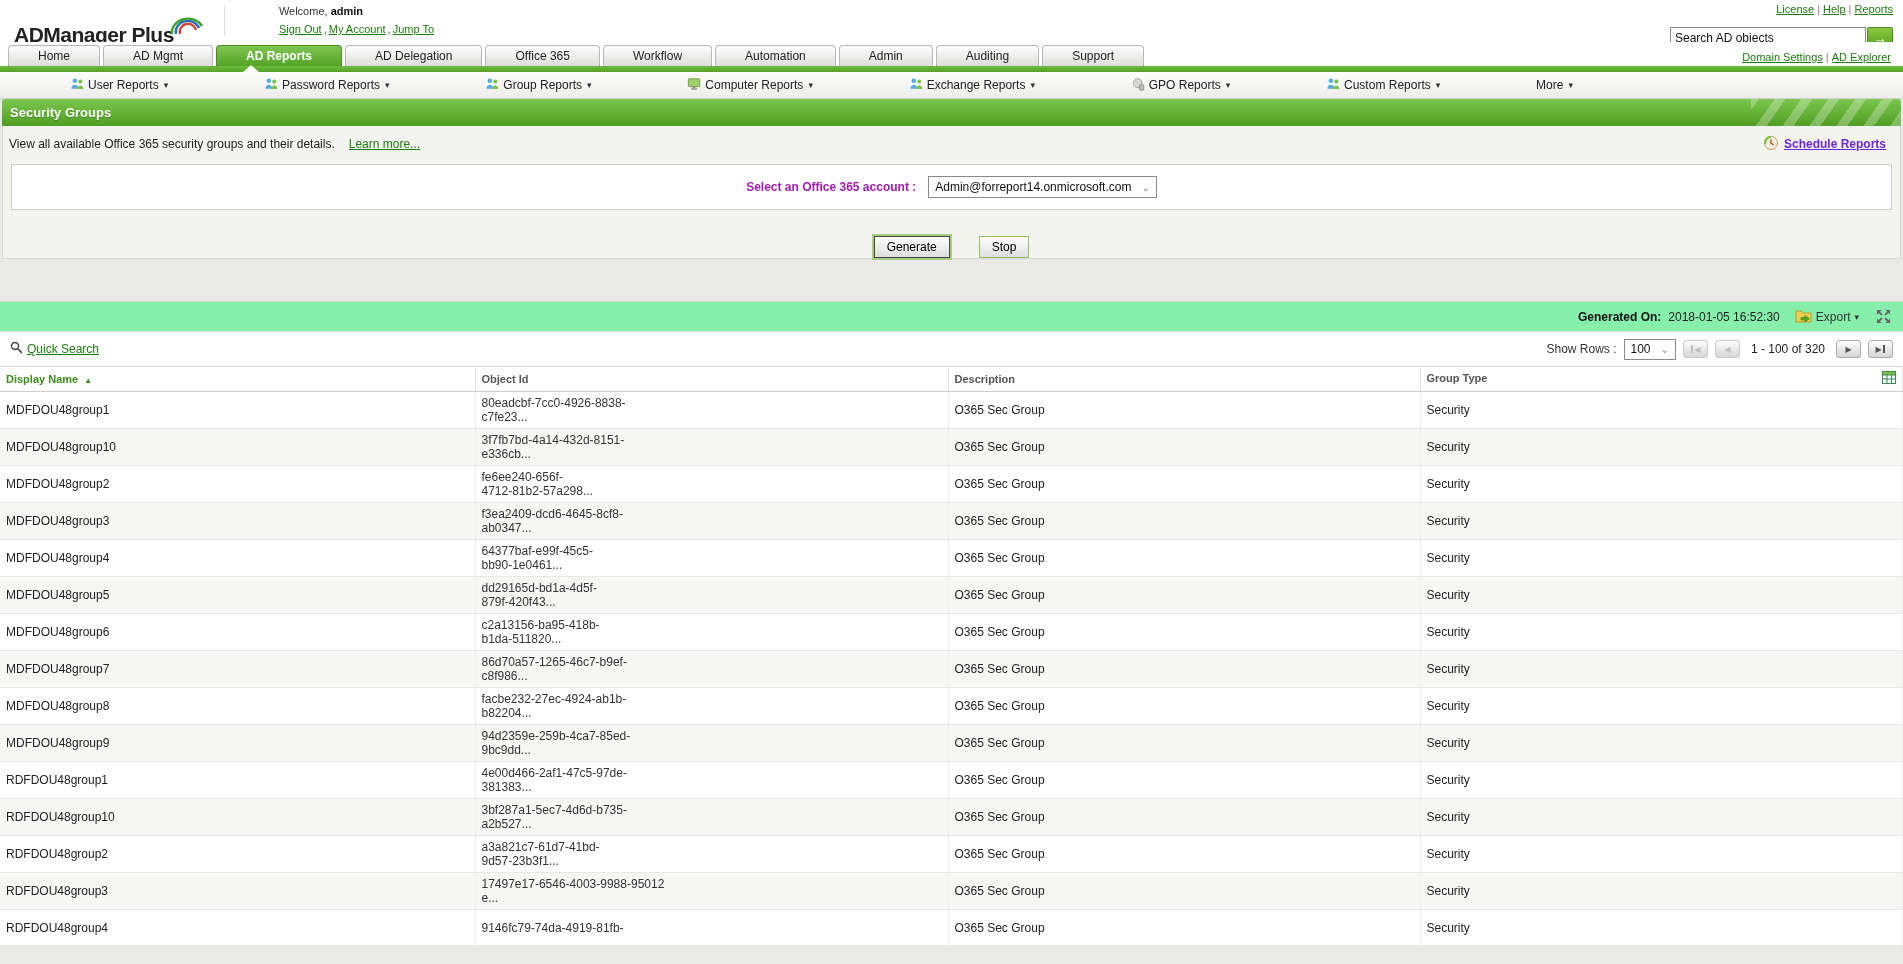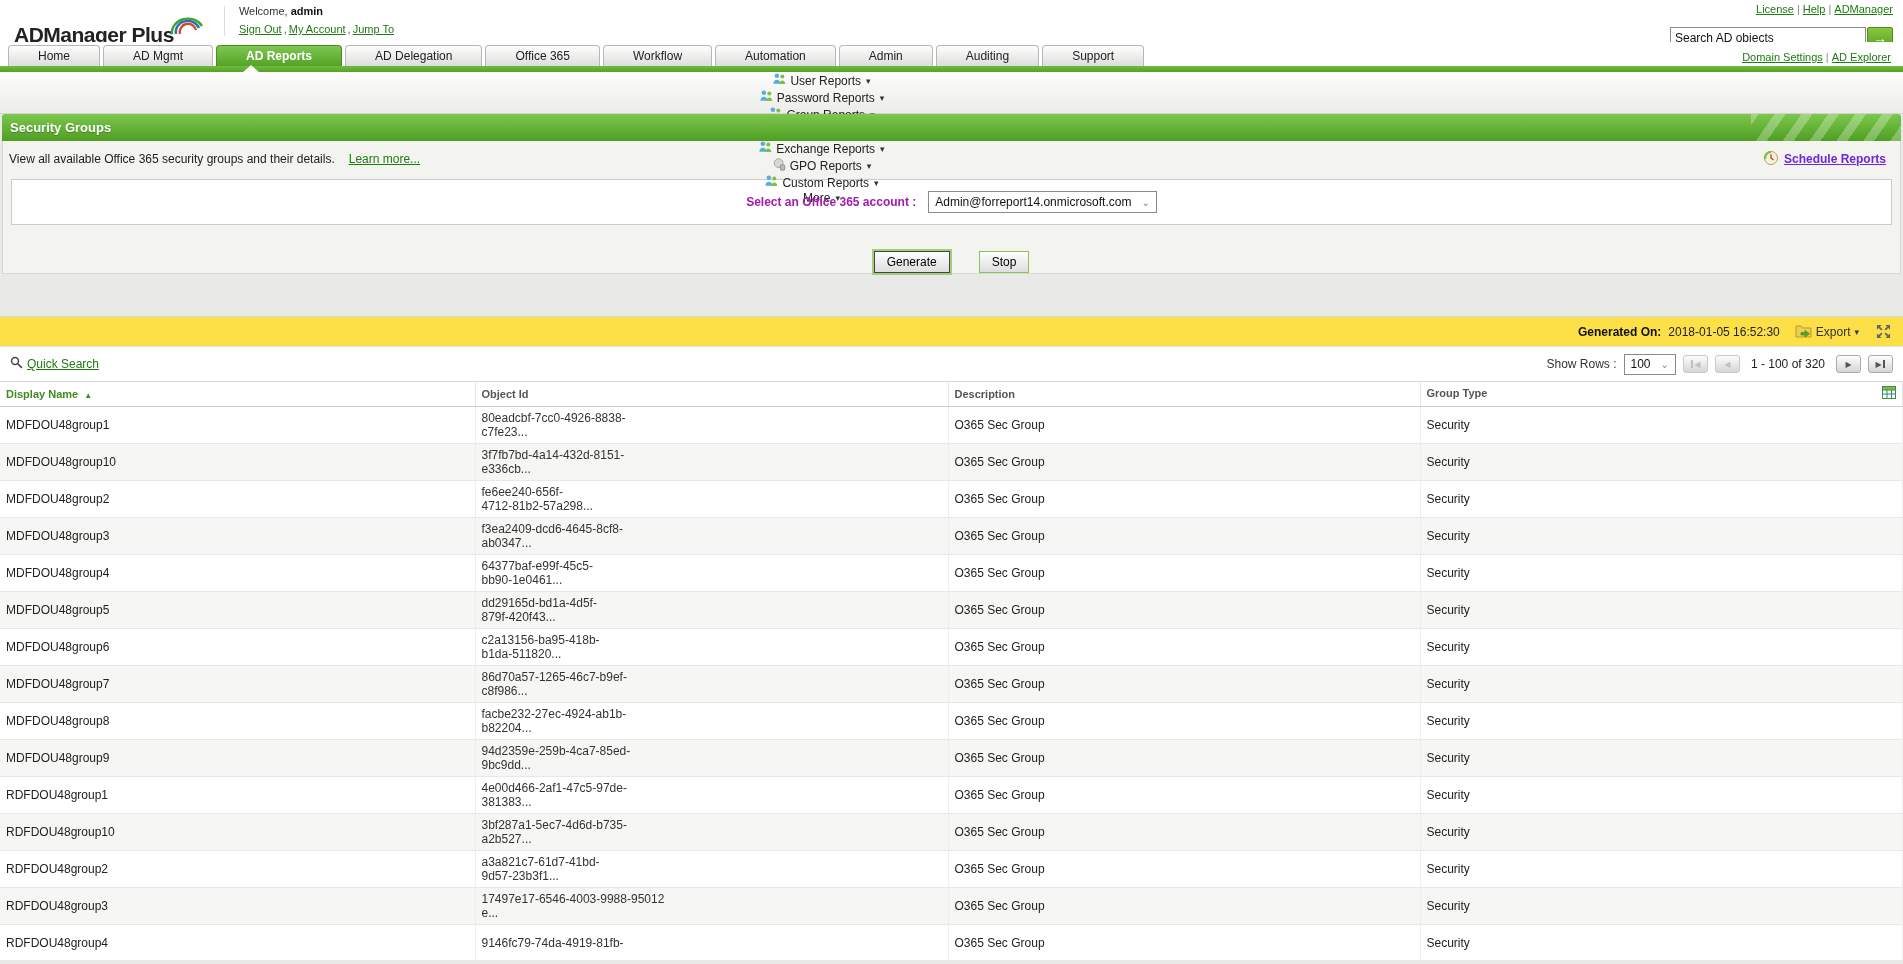--- a/index.html
+++ b/index.html
@@ -6,21 +6,21 @@
   html,body { width:1903px; height:964px; overflow:hidden; background:#e9e9e7;
     font-family:"Liberation Sans","DejaVu Sans",sans-serif; font-size:12px; color:#333; }
   a { text-decoration:underline; cursor:pointer; }
 
   
   .topbar { height:42px; background:#fff; display:flex; align-items:flex-start; position:relative; }
   .logo { display:flex; align-items:flex-end; padding:8px 10px 0 14px; }
   .logo-text { font-size:21px; font-weight:bold; color:#222; letter-spacing:-0.5px; }
   .logo-swoosh { margin-left:-6px; margin-bottom:8px; }
   .top-divider { width:1px; height:30px; background:#ddd; margin:6px 14px 0 10px; }
-  .welcome-block { padding-top:5px; }
+  .welcome-block { padding-top:5px;margin-left:40px; }
   .welcome-line { font-size:11px; color:#333; }
   .welcome-line b { color:#111; }
   .userlinks { margin-top:6px; font-size:11px; }
   .userlinks a { color:#1e7b10; }
   .userlinks a:not(:last-child)::after { content:" , "; color:#555; text-decoration:none; display:inline-block; padding:0 2px; }
   .top-right { position:absolute; right:10px; top:3px; text-align:right; }
   .toplinks { font-size:11px; }
   .toplinks a { color:#1e7b10; }
   .toplinks a:not(:last-child)::after { content:" | "; color:#888; display:inline-block; padding:0 3px; }
   .searchwrap { margin-top:12px; display:flex; align-items:flex-end; }
@@ -37,22 +37,22 @@
   .tab.active { background:linear-gradient(#7fc653,#54a326); color:#fff; font-weight:bold; border-color:#4a8f1e; }
   .sublinks { position:absolute; right:12px; bottom:3px; font-size:11px; background:#fff; }
   .sublinks a { color:#1e7b10; }
   .sublinks a:not(:last-child)::after { content:" | "; color:#888; display:inline-block; padding:0 3px; }
 
   .green-strip { height:6px; background:linear-gradient(#6fbc3e,#54a326); position:relative; }
   .notch { position:absolute; left:242px; bottom:-1px; width:0; height:0;
     border-left:9px solid transparent; border-right:9px solid transparent; border-bottom:8px solid #fdfdfc; }
 
   
-  .report-menu { height:42px; background:linear-gradient(#fdfdfc,#ececea); border-bottom:1px solid #d2d2d0;
-    display:flex; align-items:center; justify-content:space-between; padding:0 330px 0 70px;flex-direction:column; }
+  .report-menu { height:27px; background:linear-gradient(#fdfdfc,#ececea); border-bottom:1px solid #d2d2d0;
+    display:flex; align-items:center; justify-content:space-between; padding:0 330px 0 70px; }
   .menu-item { display:flex; align-items:center; gap:3px; cursor:pointer; font-size:12px; color:#222; white-space:nowrap; }
   .menu-item .caret { font-size:9px; color:#333; margin-left:2px; }
 
   
   .band { height:27px; margin:0 2px; background:linear-gradient(#7cc74e,#4f9e22); border-radius:3px 3px 0 0;
     display:flex; align-items:center; padding-left:8px; position:relative; overflow:hidden; }
   .band-title { color:#fff; font-weight:bold; font-size:13px; text-shadow:0 1px 1px rgba(0,0,0,0.25); }
   .band-deco { position:absolute; right:0; top:0; width:150px; height:100%;
     background:repeating-linear-gradient(-55deg, rgba(255,255,255,0.28) 0 9px, rgba(255,255,255,0) 9px 22px); }
   .panel { margin:0 2px; background:#f3f3f0; border:1px solid #d8d8d5; border-top:none; }
@@ -69,21 +69,21 @@
     padding:0 6px; font-size:12px; color:#111; cursor:pointer; min-width:196px; justify-content:space-between; }
   .selectbox .caret { color:#888; font-size:10px; margin-left:10px; }
   .btn-row { margin-top:26px; display:flex; justify-content:center; gap:29px; }
   .btn { font-size:12px; font-family:"Liberation Sans",sans-serif; padding:3px 12px; cursor:pointer;
     background:linear-gradient(#fefefe,#dedede); }
   .btn-generate { border:1px solid #444; box-shadow:0 0 0 2px #a5cd7d; }
   .btn-stop { border:1px solid #8fbf5f; }
 
   
   .report-area { margin-top:42px; background:#fff; border-top:1px solid #d5d5d3; }
-  .gen-toolbar { height:30px; background:#fde047; border-bottom:1px solid #e2e2e0;
+  .gen-toolbar { height:30px; background:#86efac; border-bottom:1px solid #e2e2e0;
     display:flex; align-items:center; justify-content:flex-end; gap:7px; padding-right:12px;text-align:center; }
   .gen-label { font-weight:bold; font-size:12px; color:#111; }
   .gen-value { font-size:12px; color:#222; }
   .export { display:flex; align-items:center; gap:4px; cursor:pointer; margin-left:8px; }
   .export .caret { font-size:9px; color:#333; }
   .fullscreen { margin-left:10px; cursor:pointer; display:flex; }
 
   .qs-row { height:34px; display:flex; align-items:center; padding:0 10px; }
   .quick-search { display:flex; align-items:center; gap:4px; }
   .quick-search a { color:#1e7b10; font-size:12px; }
@@ -131,21 +131,21 @@
       <span>Welcome,</span>
       <b>admin</b>
     </div>
     <div class="userlinks">
       
     <a>Sign Out</a><a>My Account</a><a>Jump To</a></div>
   </div>
   <div class="top-right">
     <div class="toplinks">
       
-    <a>License</a><a>Help</a><a>ADManager</a></div>
+    <a>License</a><a>Help</a><a>Reports</a></div>
     <div class="searchwrap">
       <input class="search-input" value="Search AD objects" style="">
       <div class="search-go">→</div>
     </div>
   </div>
 </div>
 
 <div class="tabrow">
   <div style="display:flex;align-items:flex-end;">
 

